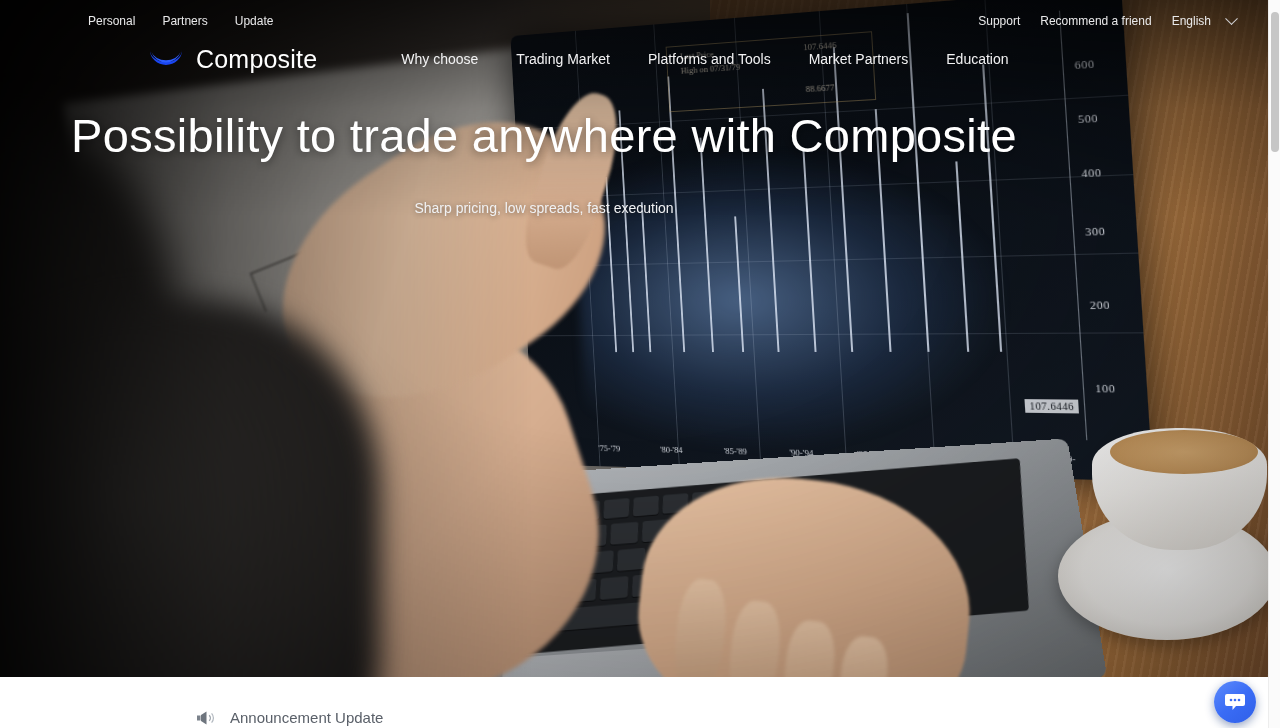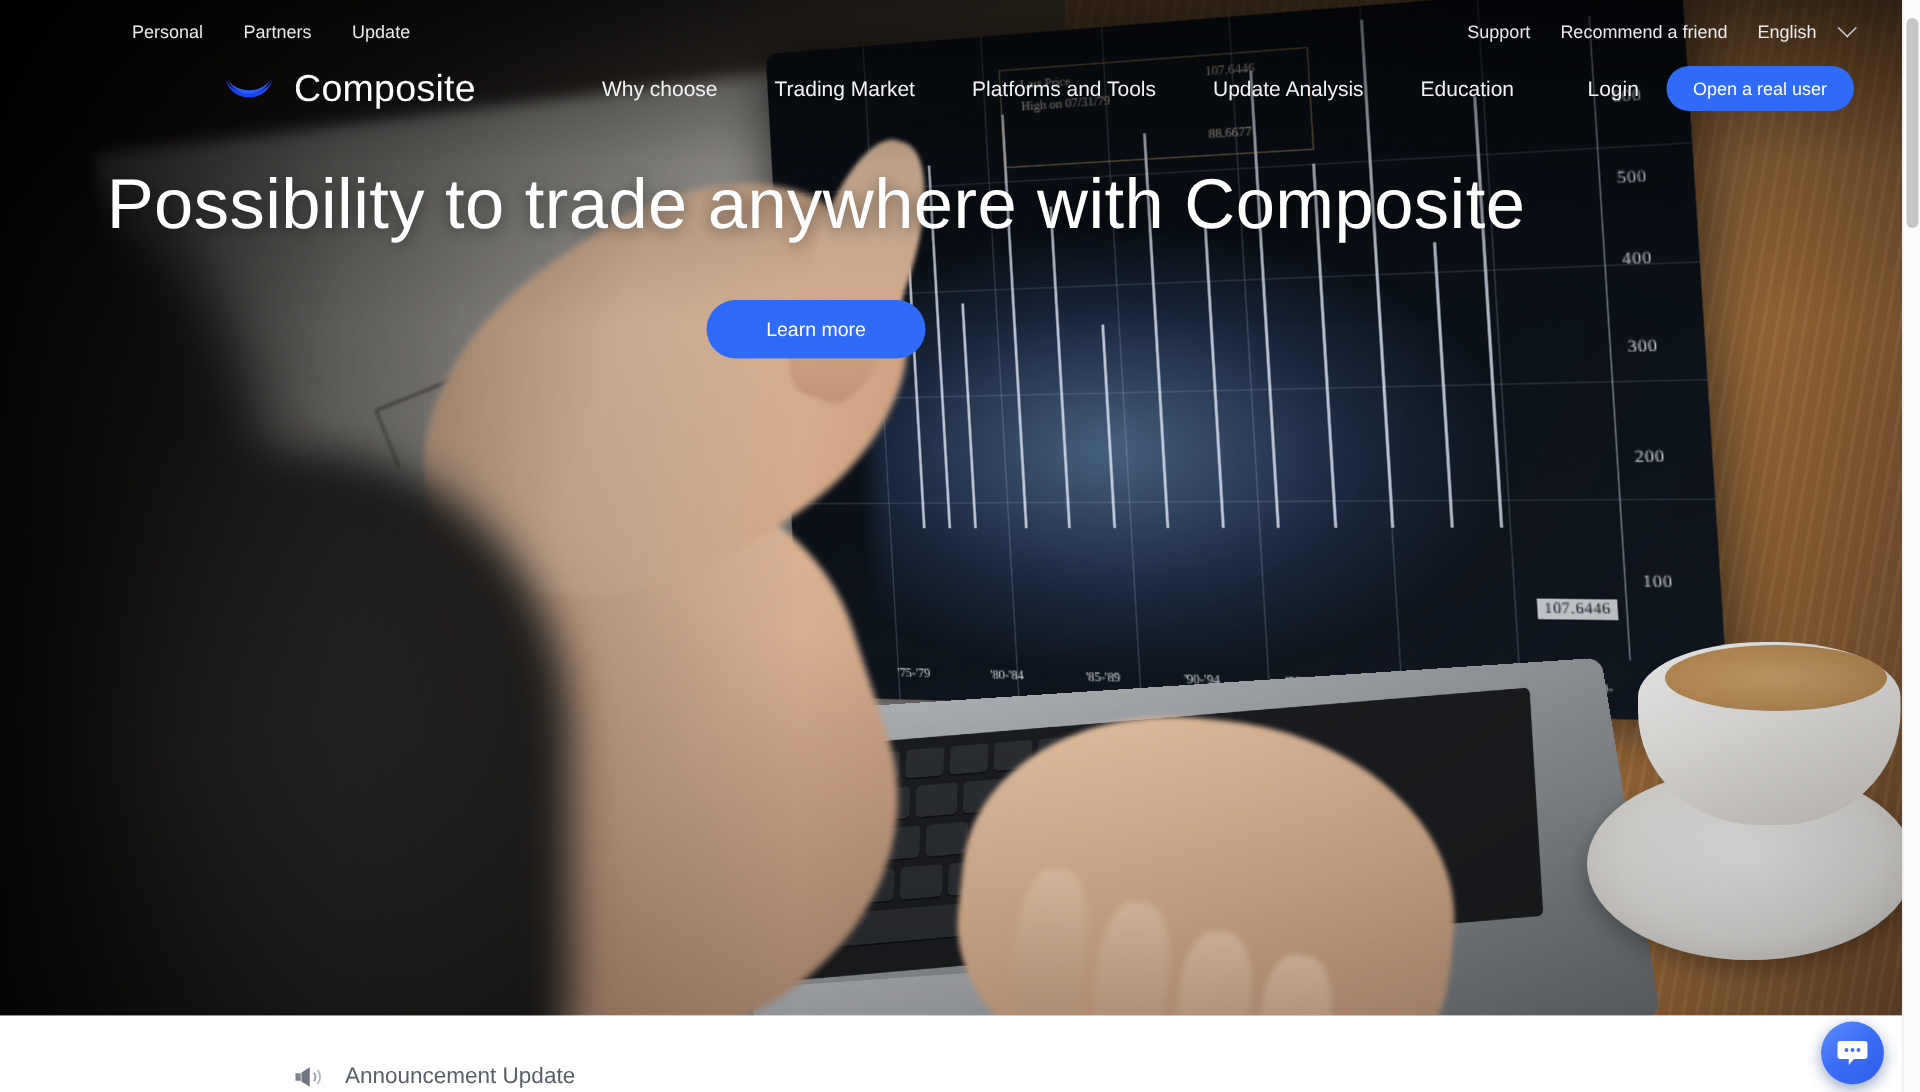--- a/index.html
+++ b/index.html
@@ -441,32 +441,28 @@
       <svg class="logo-mark" viewBox="0 0 36 26">
         <path d="M2 4 A16 15 0 0 0 34 4 A16 12 0 0 1 2 4 Z" fill="#1a45f0"></path>
         <path d="M3.5 6 A15 14 0 0 0 32.5 6 A15 11 0 0 1 3.5 6 Z" fill="#2b5cff"></path>
       </svg>
       <span class="brand-name">Composite</span>
     </div>
     <div class="nav-links">
       <a href="#">Why choose</a>
       <a href="#">Trading Market</a>
       <a href="#">Platforms and Tools</a>
-      <a href="#">Update Analysis</a>
+      <a href="#">Market Partners</a>
       <a href="#">Education</a>
-    </div>
-    <div class="nav-right">
-      <a href="#" class="login-link">Login</a>
-      <button class="btn-open">Open a real user</button>
     </div>
   </div>
 
   <div class="hero-content">
     <h1 class="hero-title">Possibility to trade anywhere with Composite</h1>
-    <button class="btn-learn">Learn more</button>
+    <p class="hero-sub">Sharp pricing, low spreads, fast execution</p>
   </div>
 
   <div class="announce">
     <div class="announce-row">
       <svg class="speaker-icon" viewBox="0 0 20 16">
         <rect x="1" y="5.5" width="3.5" height="5" fill="#7b828b"></rect>
         <path d="M5 5 L10.5 1.5 L10.5 14.5 L5 11 Z" fill="#6e757e"></path>
         <path d="M13.2 5.2 A4 4 0 0 1 13.2 10.8" stroke="#9aa1a9" stroke-width="1.3" fill="none"></path>
         <path d="M15.6 3.3 A7 7 0 0 1 15.6 12.7" stroke="#b2b8bf" stroke-width="1.2" fill="none"></path>
       </svg>

